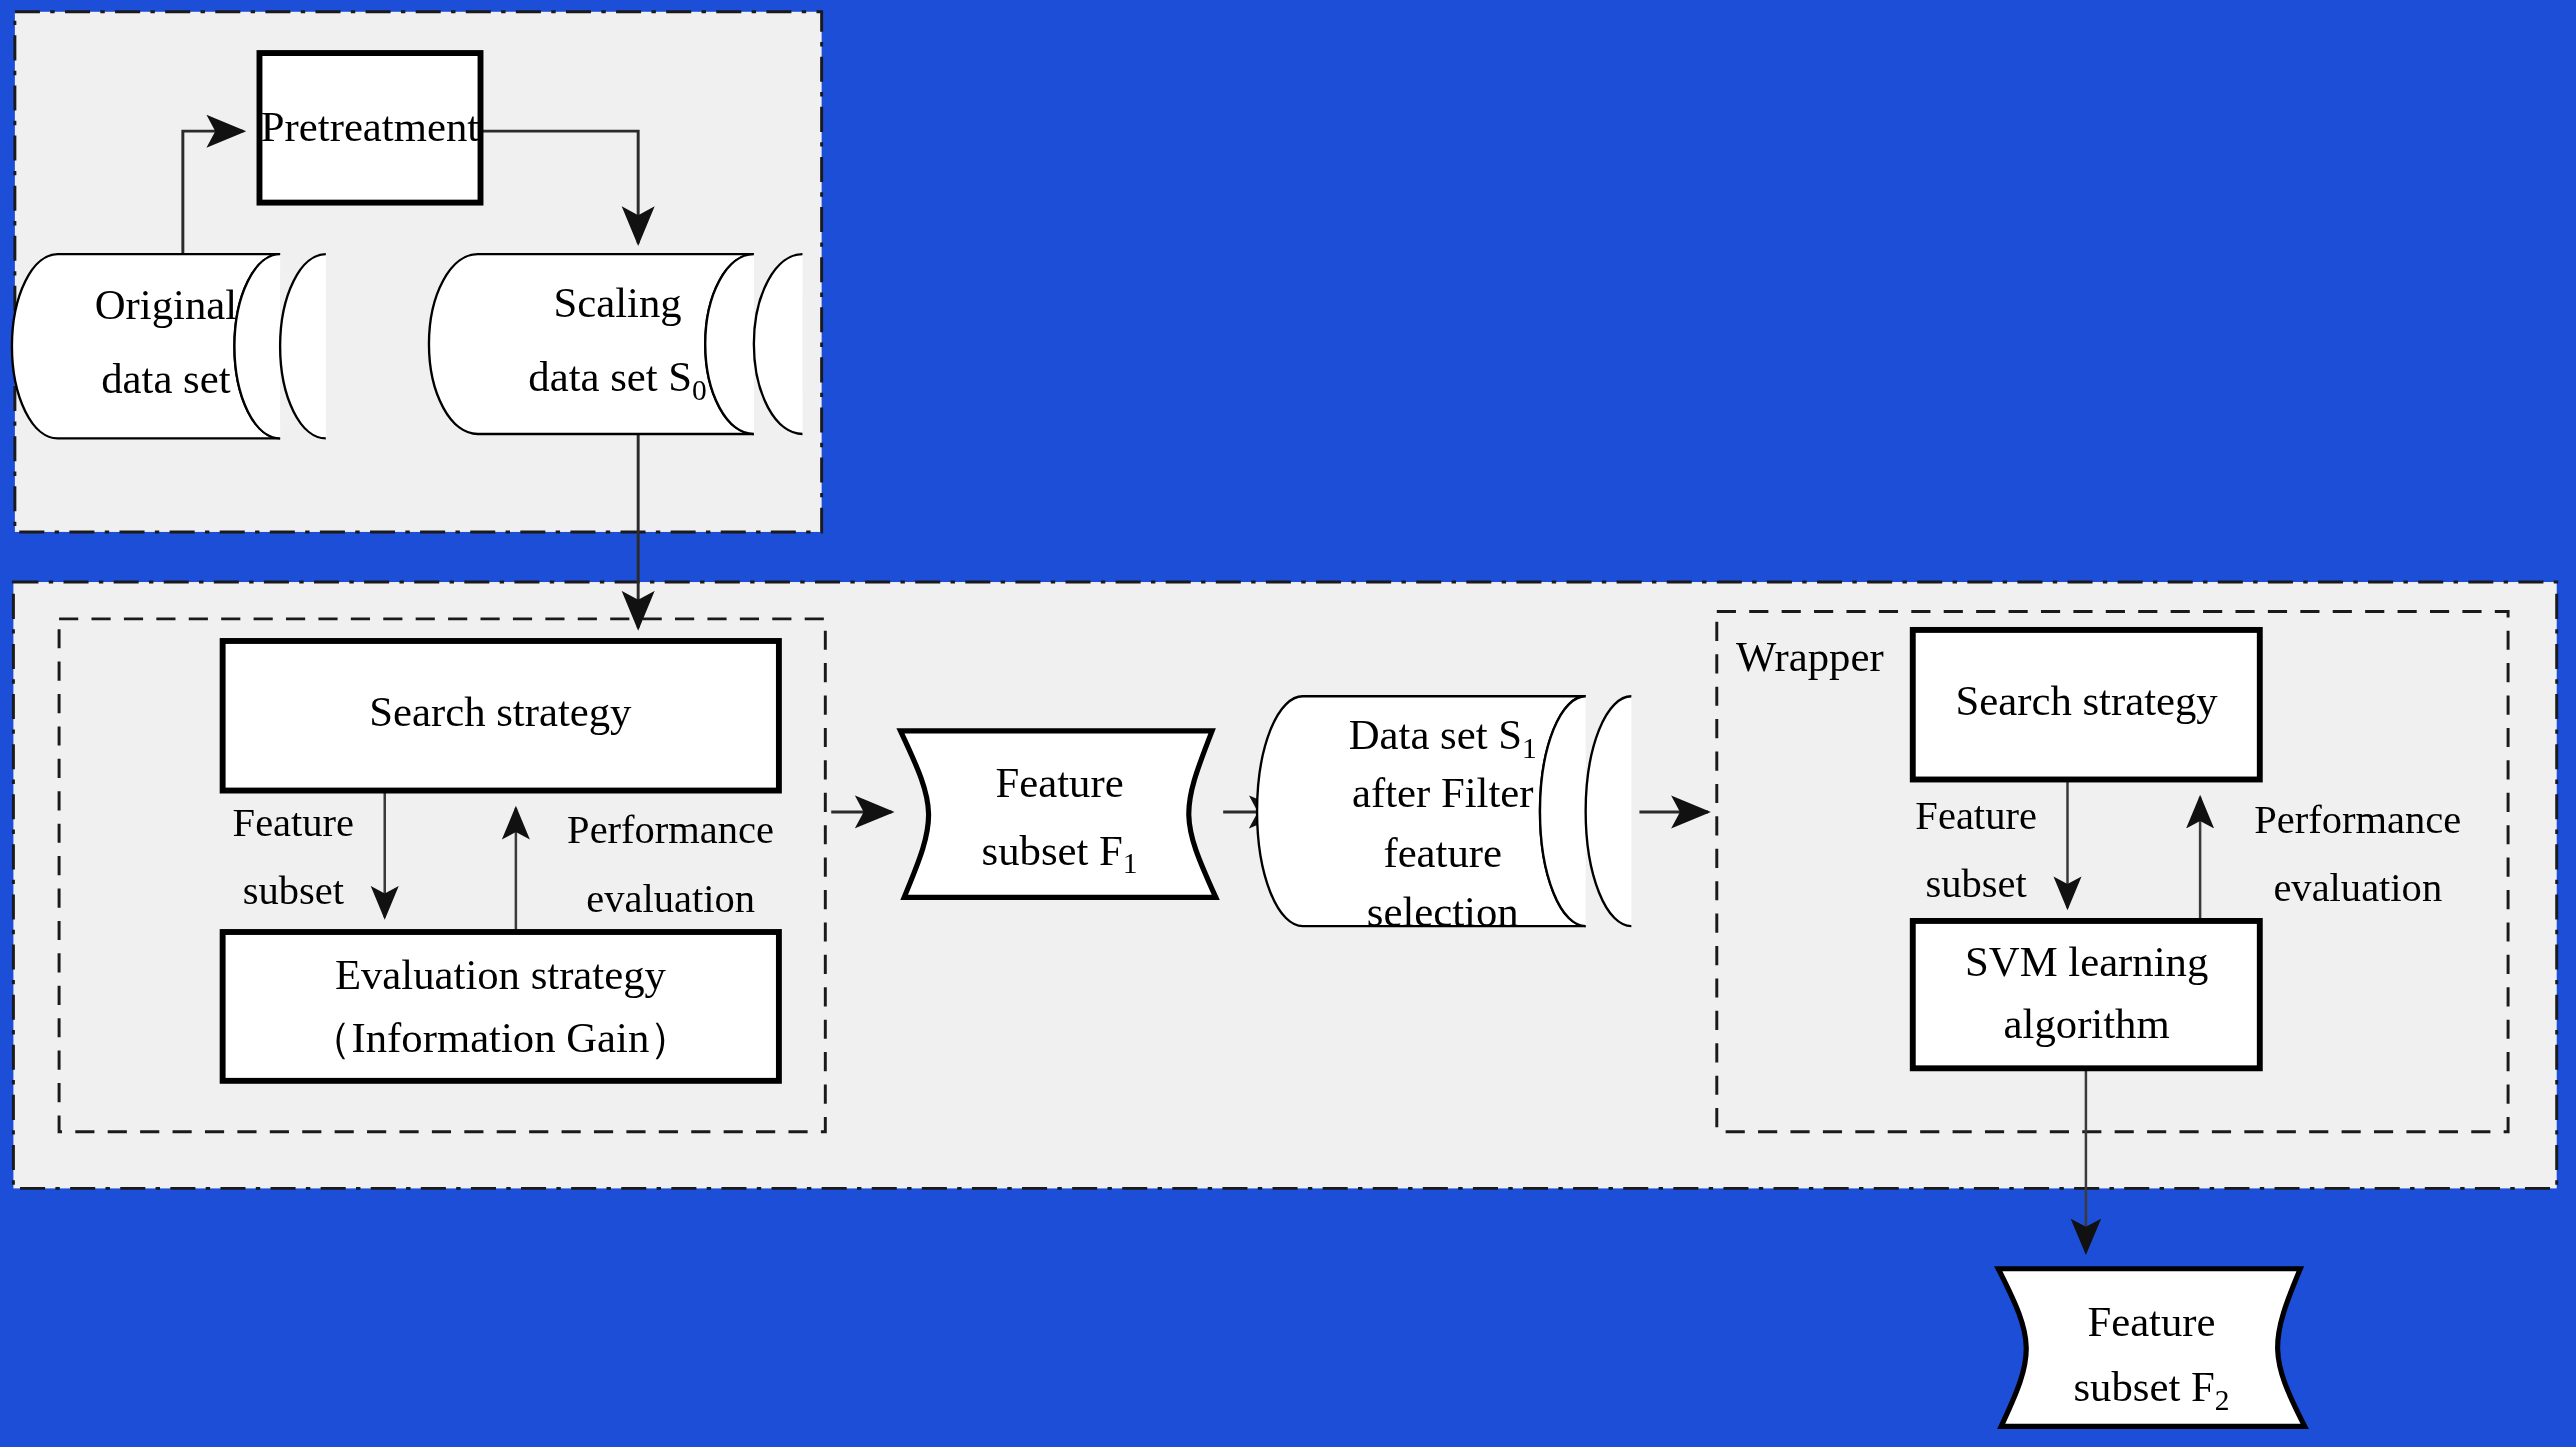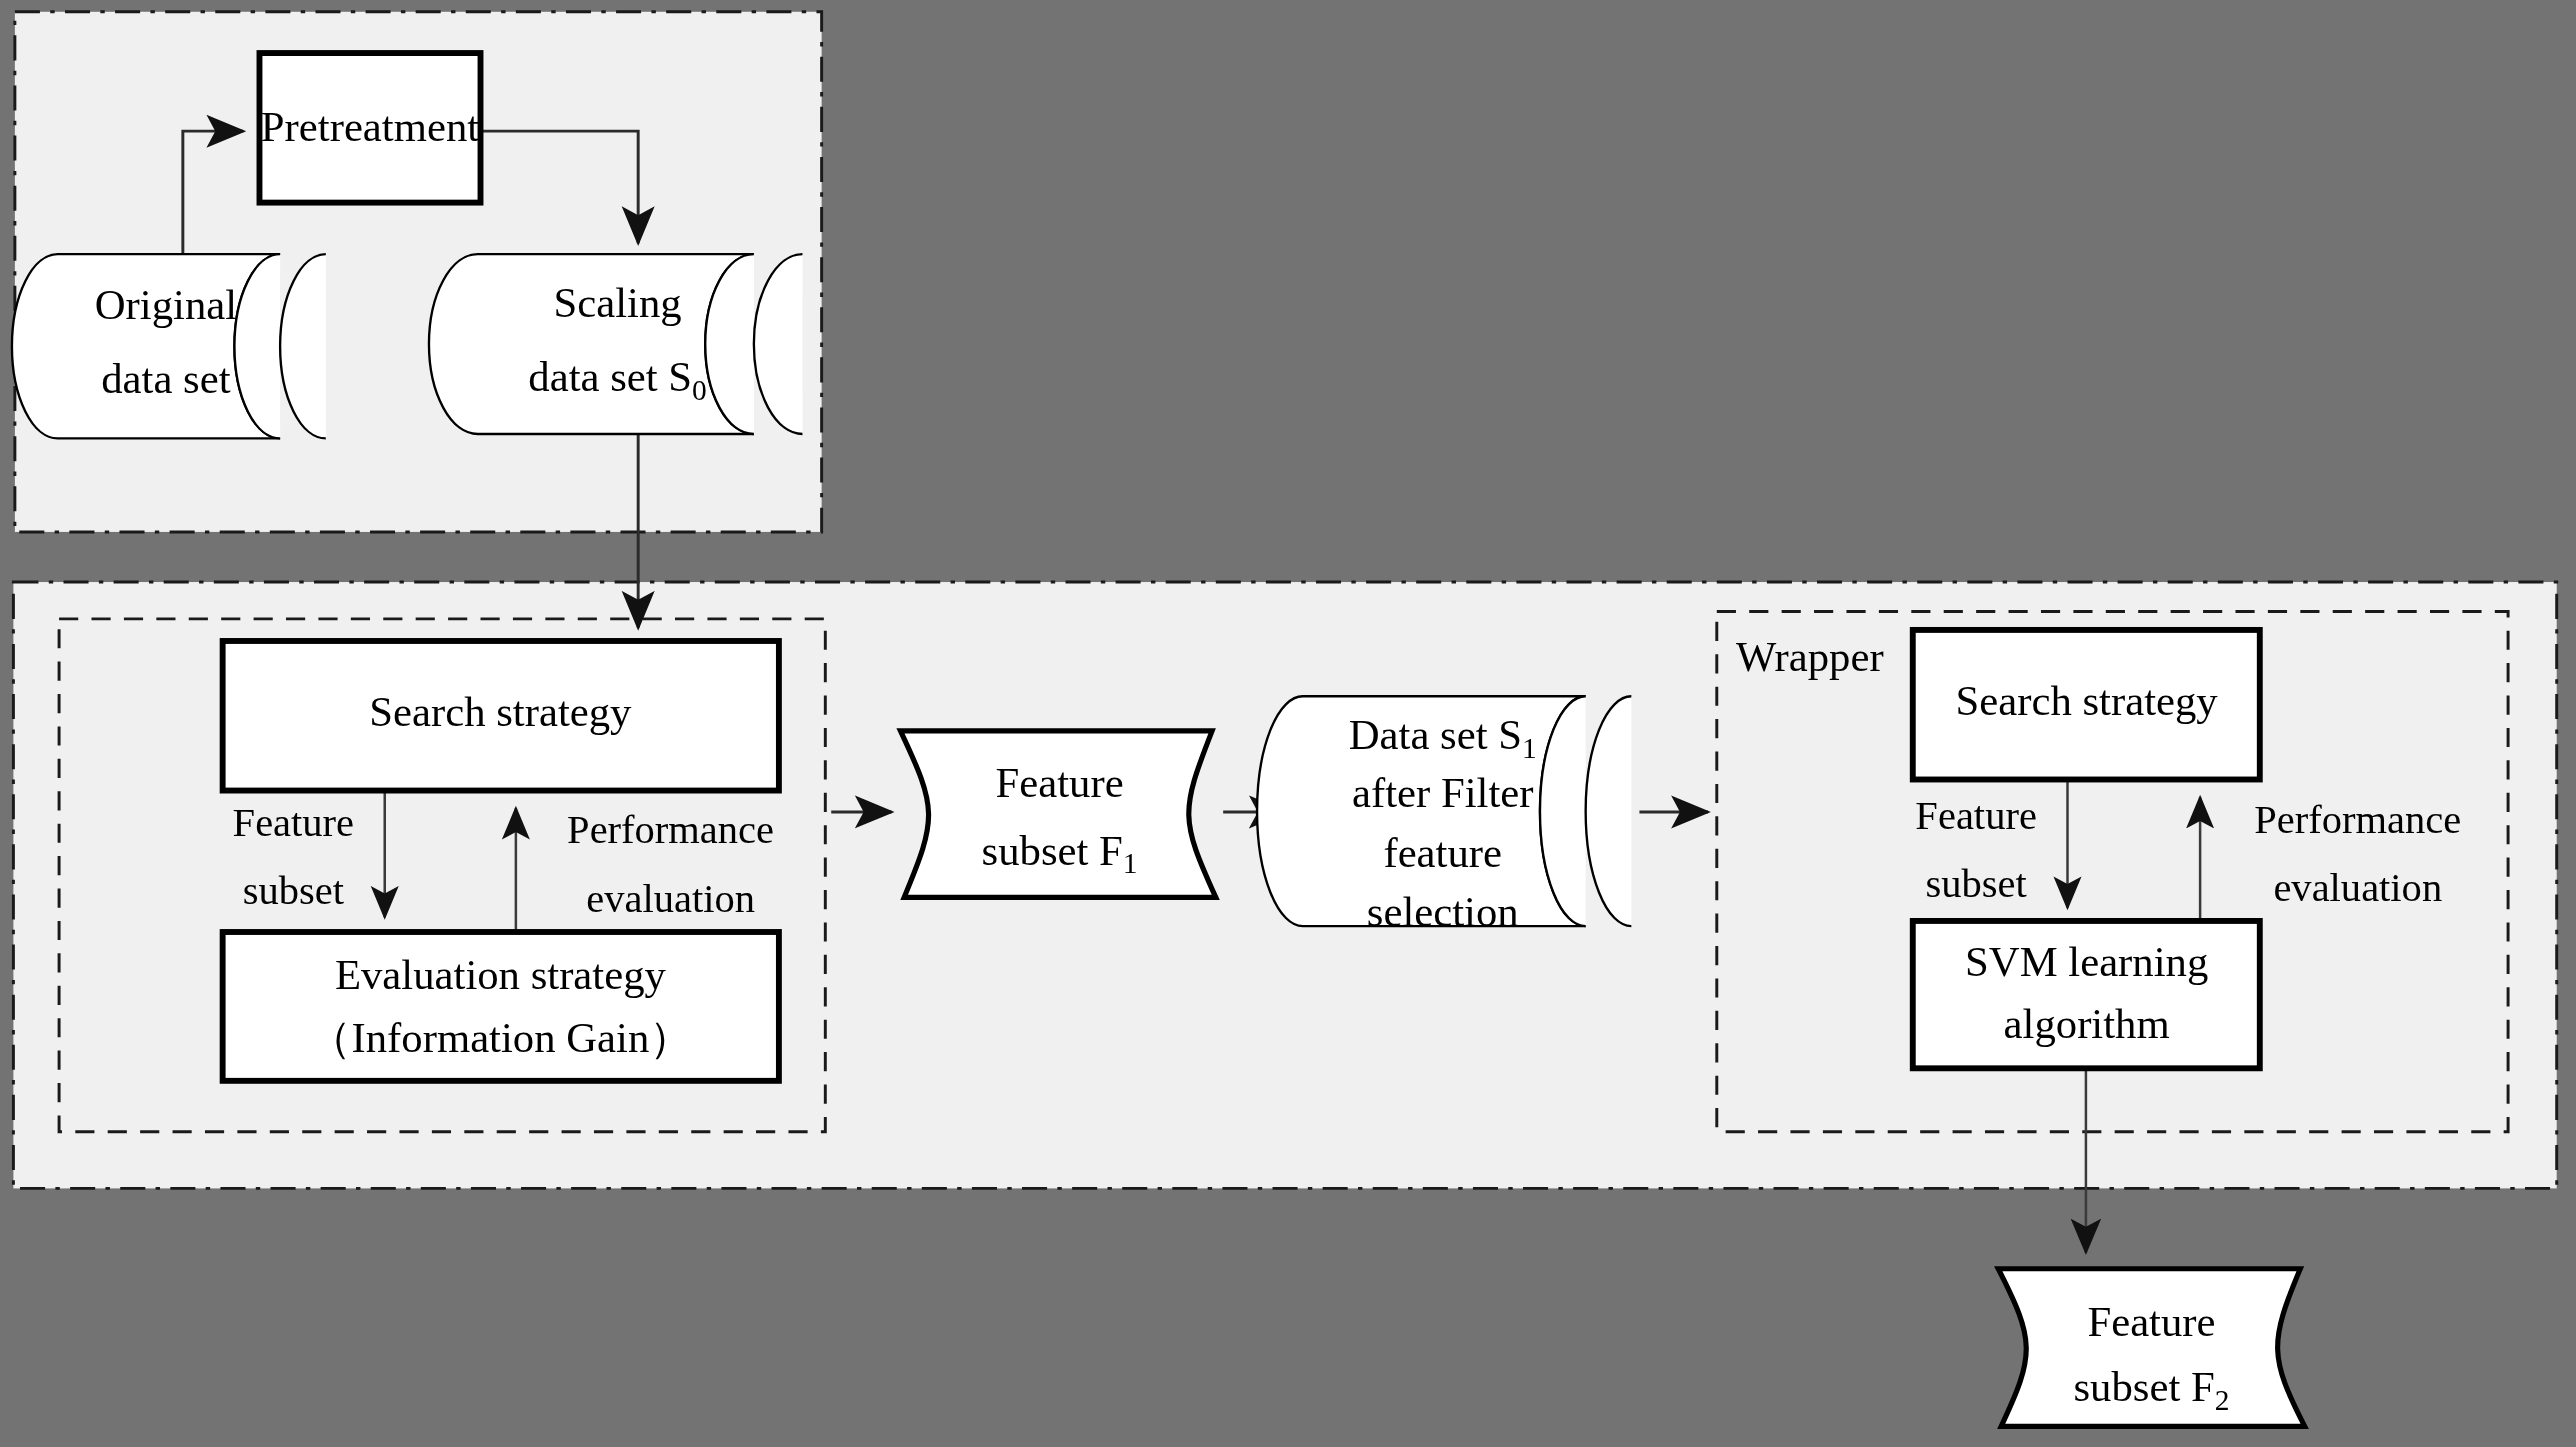--- a/index.html
+++ b/index.html
@@ -4,21 +4,21 @@
 <style>
   html, body {
     margin: 0;
     padding: 0;
     background: #ffffff;
   }
   #stage {
     position: relative;
     width: 2576px;
     height: 1447px;
-    background: #737373;
+    background: #1d4ed8;
     font-family: "Liberation Serif", "DejaVu Serif", serif;
     overflow: hidden;
   }
   svg#canvas {
     position: absolute;
     top: 0;
     left: 0;
     width: 2576px;
     height: 1447px;
   }

